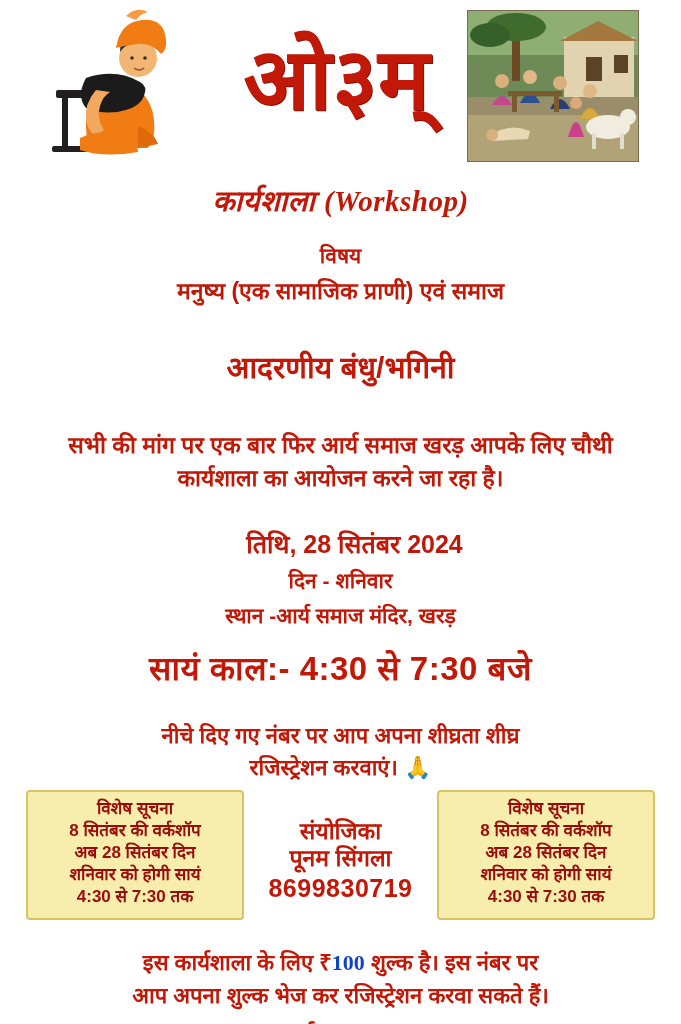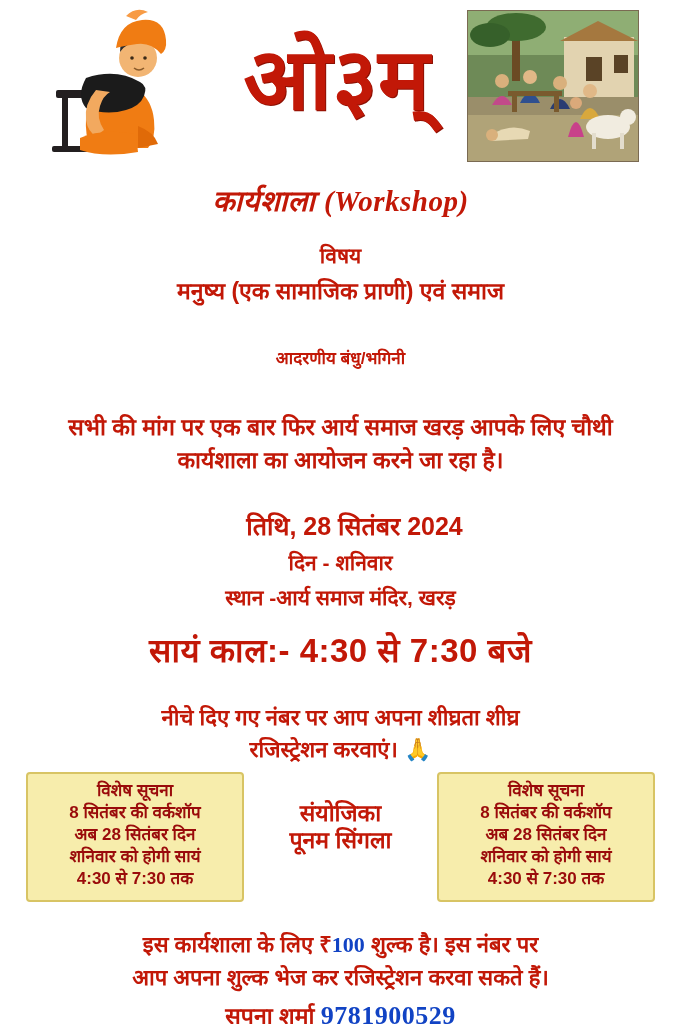--- a/index.html
+++ b/index.html
@@ -79,21 +79,21 @@
     color: #c21807;
   }
   .subject-text {
     margin-top: 5px;
     font-size: 23px;
     font-weight: 700;
     color: #c21807;
   }
   .salutation {
     margin-top: 40px;
-    font-size: 17px;
+    font-size: 30px;
     font-weight: 700;
     color: #c21807;
   }
   .para {
     margin: 42px auto 0;
     width: 600px;
     font-size: 23px;
     font-weight: 700;
     line-height: 1.42;
     color: #c21807;
@@ -329,20 +329,21 @@
       <span class="nl">विशेष सूचना</span>
       <span class="nl">8 सितंबर की वर्कशॉप</span>
       <span class="nl">अब 28 सितंबर दिन</span>
       <span class="nl">शनिवार को होगी सायं</span>
       <span class="nl">4:30 से 7:30 तक</span>
     </div>
 
     <div class="coordinator">
       <div class="role">संयोजिका</div>
       <div class="pname">पूनम सिंगला</div>
+      <div class="phone">8699830719</div>
     </div>
 
     <div class="notice right">
       <span class="nl">विशेष सूचना</span>
       <span class="nl">8 सितंबर की वर्कशॉप</span>
       <span class="nl">अब 28 सितंबर दिन</span>
       <span class="nl">शनिवार को होगी सायं</span>
       <span class="nl">4:30 से 7:30 तक</span>
     </div>
   </div>

